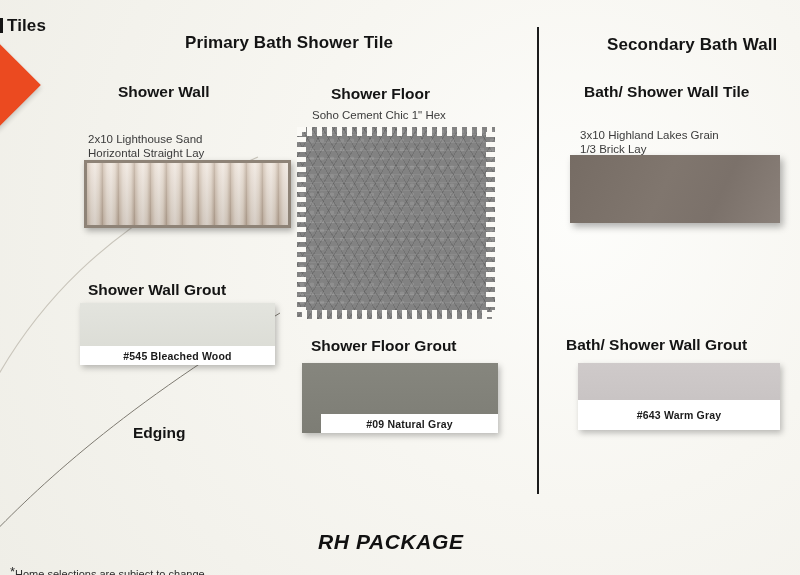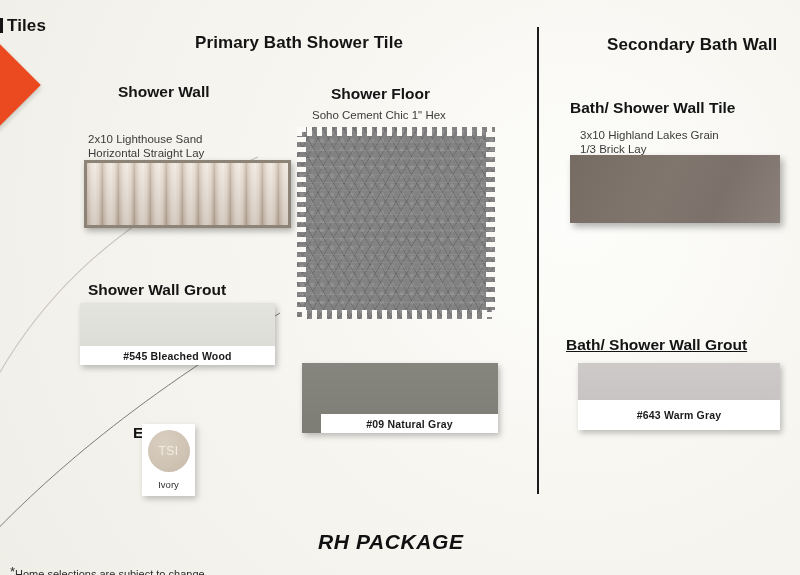--- a/index.html
+++ b/index.html
@@ -156,21 +156,21 @@
   </div>
 
   <div class="diamond"></div>
 
   <div class="corner-label">
     <span class="bar"></span><span>Tiles</span>
   </div>
 
   <div class="divider"></div>
 
-  <div class="h-section" style="left:195px;top:33px;">Primary Bath Shower Tile</div>
+  <div class="h-section" style="left:185px;top:33px;">Primary Bath Shower Tile</div>
 
   <div class="h-sub" style="left:118px;top:83px;">Shower Wall</div>
   <div class="spec" style="left:88px;top:132px;">2x10 Lighthouse Sand
 Horizontal Straight Lay</div>
   <div class="fluted"></div>
 
   <div class="h-sub" style="left:331px;top:85px;">Shower Floor</div>
   <div class="spec-center" style="left:312px;top:109px;">Soho Cement Chic 1" Hex</div>
   <div class="hexsheet"></div>
   <div class="zig top"></div>
@@ -178,40 +178,35 @@
   <div class="zig left"></div>
   <div class="zig right"></div>
 
   <div class="h-sub" style="left:88px;top:281px;">Shower Wall Grout</div>
   <div class="groutcard" style="left:80px;top:303px;width:195px;height:62px;">
     <div class="color" style="height:62px;background:linear-gradient(180deg,#e3e4de,#d9dad3);"></div>
     <div class="label" style="height:19px;">#545  Bleached Wood</div>
   </div>
 
   <div class="h-sub" style="left:133px;top:396px;margin-top:28px;">Edging</div>
-  <div class="edgechip">
-    <div class="dot">
-      <span>TSI</span>
-    </div>
-    <div class="cap">Ivory</div>
-  </div>
-
+
+  <div class="h-sub" style="left:311px;top:337px;">Shower Floor Grout</div>
   <div class="groutcard" style="left:302px;top:363px;width:196px;height:70px;">
     <div class="color" style="height:70px;background:linear-gradient(180deg,#86867e,#7d7d75);"></div>
     <div class="label" style="height:19px;margin-left:19px;">#09  Natural Gray</div>
   </div>
 
   <div class="h-section" style="left:607px;top:35px;">Secondary Bath Wall</div>
 
-  <div class="h-sub" style="left:570px;top:83px;margin-top:16px;">Bath/ Shower Wall Tile</div>
+  <div class="h-sub" style="left:584px;top:83px;">Bath/ Shower Wall Tile</div>
   <div class="spec" style="left:580px;top:128px;">3x10 Highland Lakes Grain
 1/3 Brick Lay</div>
   <div class="plaintile"></div>
 
-  <div class="h-sub" style="left:566px;top:336px;text-decoration:underline;">Bath/ Shower Wall Grout</div>
+  <div class="h-sub" style="left:566px;top:336px;">Bath/ Shower Wall Grout</div>
   <div class="groutcard" style="left:578px;top:363px;width:202px;height:67px;">
     <div class="color" style="height:67px;background:linear-gradient(180deg,#cfcaca,#c4bfbf);"></div>
     <div class="label" style="height:30px;">#643  Warm Gray</div>
   </div>
 
   <div class="footnote"><span class="star">*</span><span>Home selections are subject to change
 based on material availability</span></div>
 
   <div class="package">RH PACKAGE</div>
 

